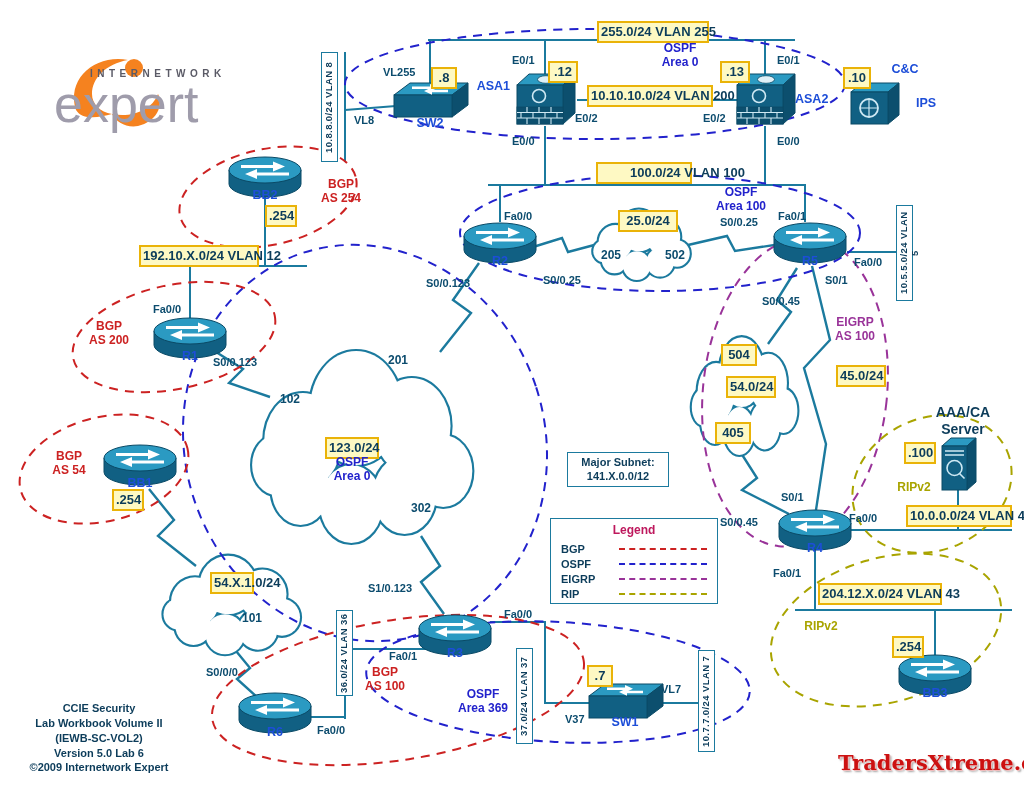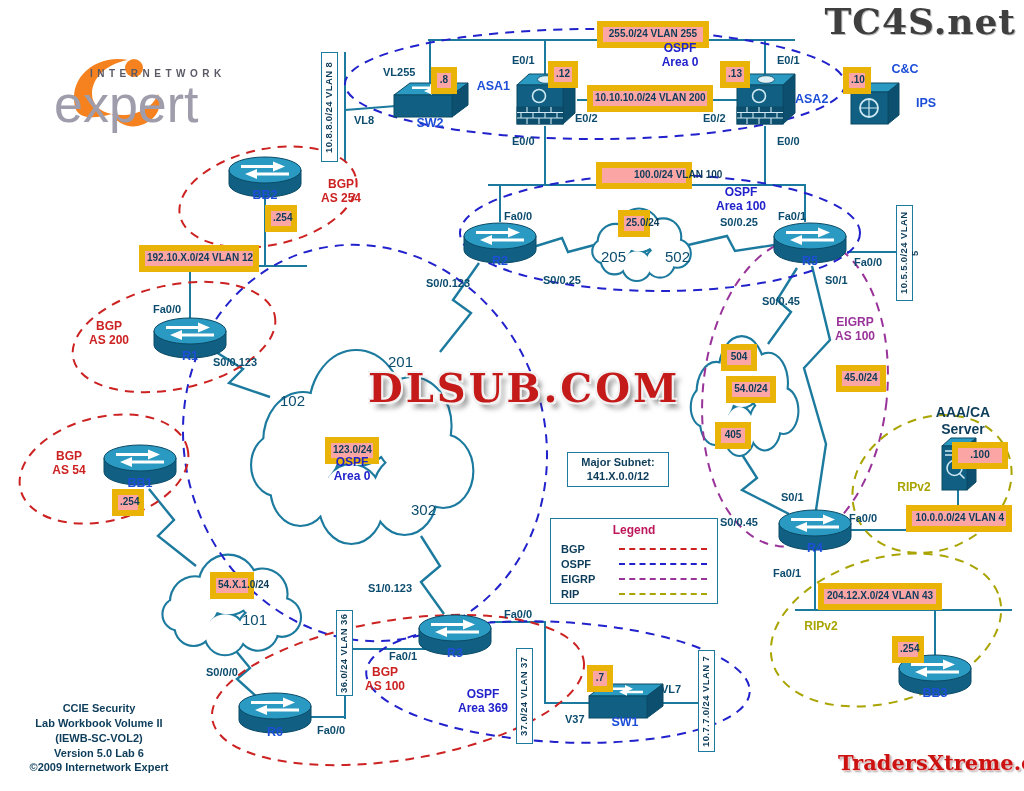--- a/index.html
+++ b/index.html
@@ -1,28 +1,28 @@
 <!DOCTYPE html>
 <html><head>
 <meta charset="utf-8">
 <style>
   html,body{margin:0;padding:0;background:#fff;}
   #stage{position:relative;width:1024px;height:791px;background:#ffffff;overflow:hidden;
          font-family:"Liberation Sans",sans-serif;}
   #net{position:absolute;left:0;top:0;}
 
-  .box{position:absolute;background:#fca5a5;border:6px solid #eab308;color:#0c3c5a;
-       font-weight:bold;font-size:10px;text-align:center;padding:1px 2px;line-height:1.25;
+  .box{position:absolute;background:#fef9c3;border:2px solid #eab308;color:#0c3c5a;
+       font-weight:bold;font-size:13px;text-align:center;padding:1px 2px;line-height:1.25;
        box-sizing:border-box;white-space:nowrap;}
   .vbox{position:absolute;background:#fff;border:1px solid #1b7a9e;color:#0c3c5a;
        font-weight:bold;font-size:9.5px;text-align:center;box-sizing:border-box;
        width:17px;padding:2px 1px;writing-mode:vertical-rl;transform:rotate(180deg);
        letter-spacing:0.4px;}
   .if{position:absolute;color:#0c4c6e;font-weight:bold;font-size:11px;white-space:nowrap;}
-  .dlci{position:absolute;color:#0c4c6e;font-weight:normal;font-size:15px;}
+  .dlci{position:absolute;color:#0c4c6e;font-weight:bold;font-size:12px;}
   .dev{position:absolute;color:#1d4ed8;font-weight:bold;font-size:12.5px;text-align:center;width:50px;}
   .proto{position:absolute;font-weight:bold;font-size:12px;text-align:center;width:70px;line-height:1.15;}
   .blue{color:#2222cc;} .red{color:#cc2222;} .purple{color:#993399;} .gold{color:#a9a400;}
 
   .legend{position:absolute;left:550px;top:518px;width:168px;height:86px;border:1.5px solid #1b7a9e;
           background:#fff;box-sizing:border-box;padding:4px 10px;}
   .legend .title{text-align:center;color:#be185d;font-weight:bold;font-size:12px;margin-bottom:4px;}
   .legend .row{display:flex;align-items:center;justify-content:space-between;height:15px;}
   .legend .lab{color:#0c3c5a;font-weight:bold;font-size:11px;}
   .legend .line{width:88px;border-top:2px dashed #000;}
@@ -239,38 +239,38 @@
       <path d="M56,66 C76,70 96,62 102,46 C108,58 100,74 82,78 C70,80 60,74 56,66 Z" fill="#f5821f"></path>
     </svg>
     <div class="inet">INTERNETWORK</div>
     <div class="xpert">expert</div>
   </div>
 
   <div class="box" style="left:597px;top:21px;width:112px;">255.0/24 VLAN 255</div>
   <div class="box" style="left:587px;top:85px;width:126px;">10.10.10.0/24 VLAN 200</div>
   <div class="box" style="left:596px;top:162px;width:96px;padding-left:32px;">100.0/24 VLAN 100</div>
   <div class="box" style="left:139px;top:245px;width:120px;">192.10.X.0/24 VLAN 12</div>
-  <div class="box" style="left:618px;top:210px;width:32px;">25.0/24</div>
+  <div class="box" style="left:618px;top:210px;width:60px;">25.0/24</div>
   <div class="box" style="left:721px;top:344px;width:36px;">504</div>
   <div class="box" style="left:726px;top:376px;width:50px;">54.0/24</div>
   <div class="box" style="left:715px;top:422px;width:36px;">405</div>
   <div class="box" style="left:836px;top:365px;width:50px;">45.0/24</div>
   <div class="box" style="left:325px;top:437px;width:54px;">123.0/24</div>
   <div class="box" style="left:210px;top:572px;width:44px;">54.X.1.0/24</div>
   <div class="box" style="left:906px;top:505px;width:106px;text-align:right;">10.0.0.0/24 VLAN 4</div>
   <div class="box" style="left:818px;top:583px;width:124px;">204.12.X.0/24 VLAN 43</div>
 
   <div class="box" style="left:431px;top:67px;width:26px;">.8</div>
   <div class="box" style="left:548px;top:61px;width:30px;">.12</div>
   <div class="box" style="left:720px;top:61px;width:30px;">.13</div>
   <div class="box" style="left:843px;top:67px;width:28px;">.10</div>
   <div class="box" style="left:265px;top:205px;width:32px;">.254</div>
   <div class="box" style="left:112px;top:489px;width:32px;">.254</div>
   <div class="box" style="left:892px;top:636px;width:32px;">.254</div>
-  <div class="box" style="left:904px;top:442px;width:56px;margin-left:48px;">.100</div>
+  <div class="box" style="left:904px;top:442px;width:32px;">.100</div>
   <div class="box" style="left:587px;top:665px;width:26px;">.7</div>
 
   <div class="mbox" style="left:567px;top:452px;width:102px;">
     <div>Major Subnet:</div>
     <div>141.X.0.0/12</div>
   </div>
 
   <div class="vbox" style="left:321px;top:52px;height:110px;">10.8.8.0/24 VLAN 8</div>
   <div class="vbox" style="left:896px;top:205px;height:96px;">10.5.5.0/24 VLAN 5</div>
   <div class="vbox" style="left:336px;top:610px;height:86px;">36.0/24 VLAN 36</div>
@@ -394,17 +394,15 @@
   </div>
 
   <div class="footer">
     <div>CCIE Security</div>
     <div>Lab Workbook Volume II</div>
     <div>(IEWB-SC-VOL2)</div>
     <div>Version 5.0 Lab 6</div>
     <div>©2009 Internetwork Expert</div>
   </div>
 
-  <div class="wm-tc4s">TC4S.net</div>
-  <div class="wm-dlsub">DLSUB.COM</div>
   <div class="wm-traders">TradersXtreme.com</div>
 
 </div>
 
 </body></html>

